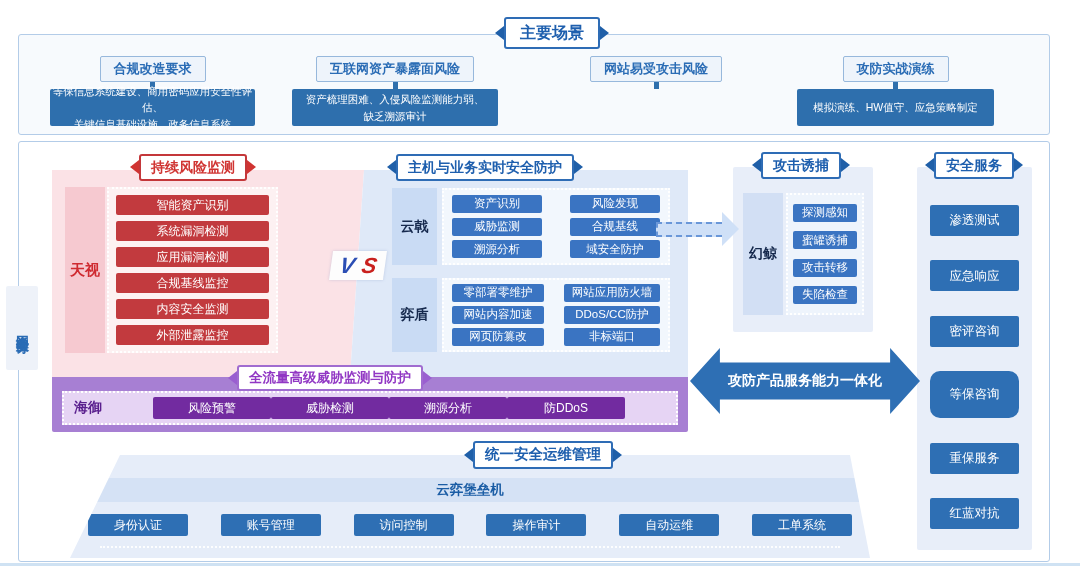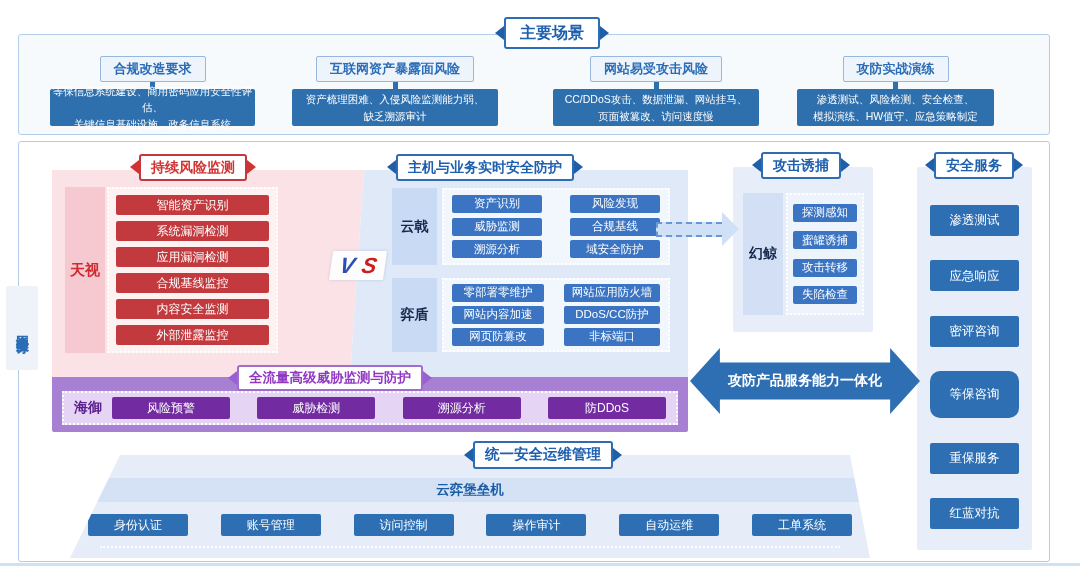--- a/index.html
+++ b/index.html
@@ -96,31 +96,26 @@
     <div class="scen-stub"></div>
     <div class="scen-d">
       <span>资产梳理困难、入侵风险监测能力弱、</span>
       <span>缺乏溯源审计</span>
     </div>
   </div>
 
   <div class="scen" style="left:553px;width:206px;">
     <div class="scen-h">网站易受攻击风险</div>
     <div class="scen-stub"></div>
-    <div class="scen-d">
-      <span>CC/DDoS攻击、数据泄漏、网站挂马、</span>
-      <span>页面被篡改、访问速度慢</span>
-    </div>
   </div>
 
   <div class="scen" style="left:797px;width:197px;">
     <div class="scen-h">攻防实战演练</div>
     <div class="scen-stub"></div>
     <div class="scen-d">
-      <span>渗透测试、风险检测、安全检查、</span>
       <span>模拟演练、HW值守、应急策略制定</span>
     </div>
   </div>
 
   <div class="abs panel-border" style="left:18px;top:141px;width:1030px;height:419px;background:#fff;"></div>
   <div class="abs" style="left:0;top:563px;width:1080px;height:3px;background:#cfe2f3;"></div>
 
   <div class="abs" style="left:6px;top:286px;width:32px;height:84px;background:#eef2f9;border-radius:2px;
               display:flex;align-items:center;justify-content:center;">
     <span style="writing-mode:vertical-rl;text-orientation:upright;color:#2a6cb5;font-weight:bold;
@@ -223,21 +218,21 @@
   <div class="title-row blue-theme" style="left:974px;top:152px;">
     <span class="tri l"></span>
     <span class="title-box">安全服务</span>
     <span class="tri r"></span>
   </div>
 
   <div class="abs" style="left:52px;top:377px;width:636px;height:55px;background:#a77fd3;border-radius:0 0 2px 2px;">
     <div class="abs dotted" style="left:10px;top:14px;width:616px;height:34px;background:#e6d4f4;box-sizing:border-box;
                 display:flex;align-items:center;padding:0 10px;">
       <span style="color:#5a1f8e;font-weight:bold;font-size:14px;margin-right:10px;">海御</span>
-      <div style="flex:1;display:flex;justify-content:space-between;align-items:center;">
+      <div style="flex:1;display:flex;justify-content:center;align-items:center;">
         <div class="btn btn-purple" style="width:118px;height:22px;font-size:12px;">风险预警</div>
         <div class="btn btn-purple" style="width:118px;height:22px;font-size:12px;">威胁检测</div>
         <div class="btn btn-purple" style="width:118px;height:22px;font-size:12px;">溯源分析</div>
         <div class="btn btn-purple" style="width:118px;height:22px;font-size:12px;">防DDoS</div>
       </div>
     </div>
   </div>
   <div class="title-row purple-theme" style="left:330px;top:365px;">
     <span class="tri l"></span>
     <span class="title-box" style="font-size:13.5px;">全流量高级威胁监测与防护</span>

